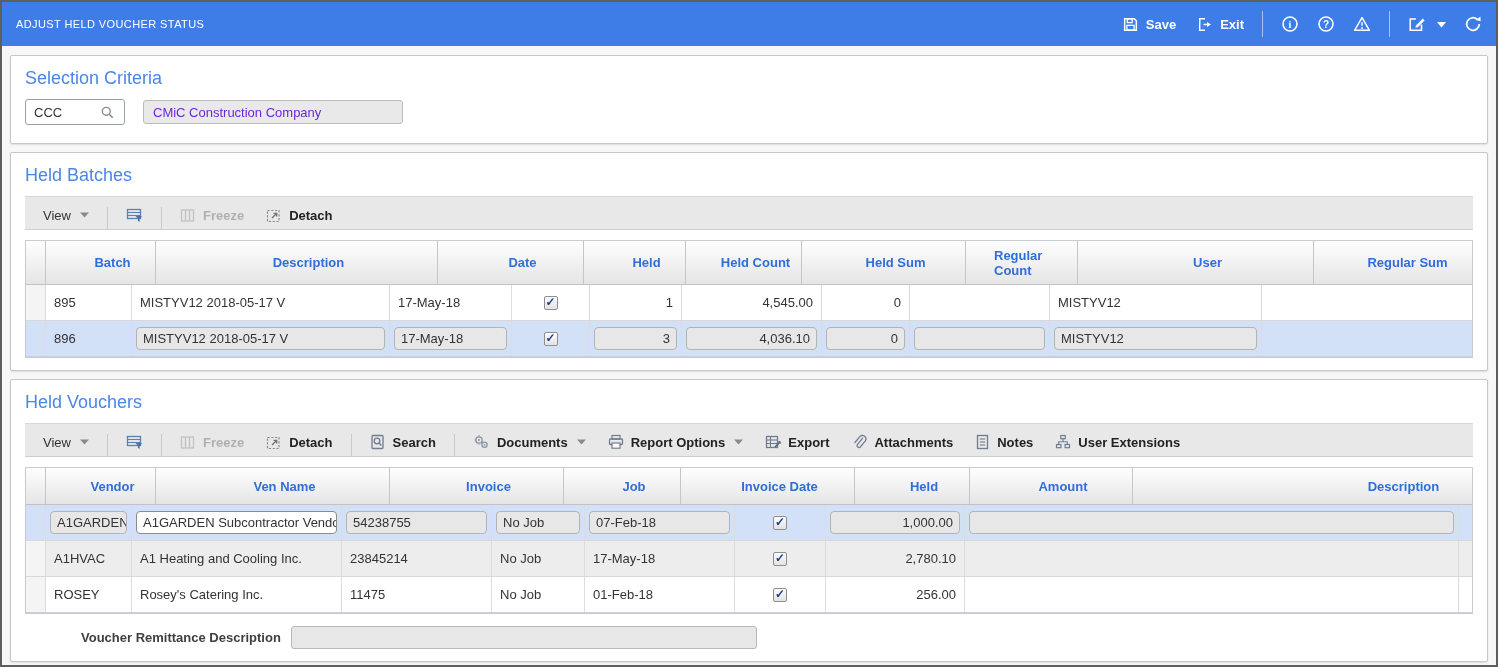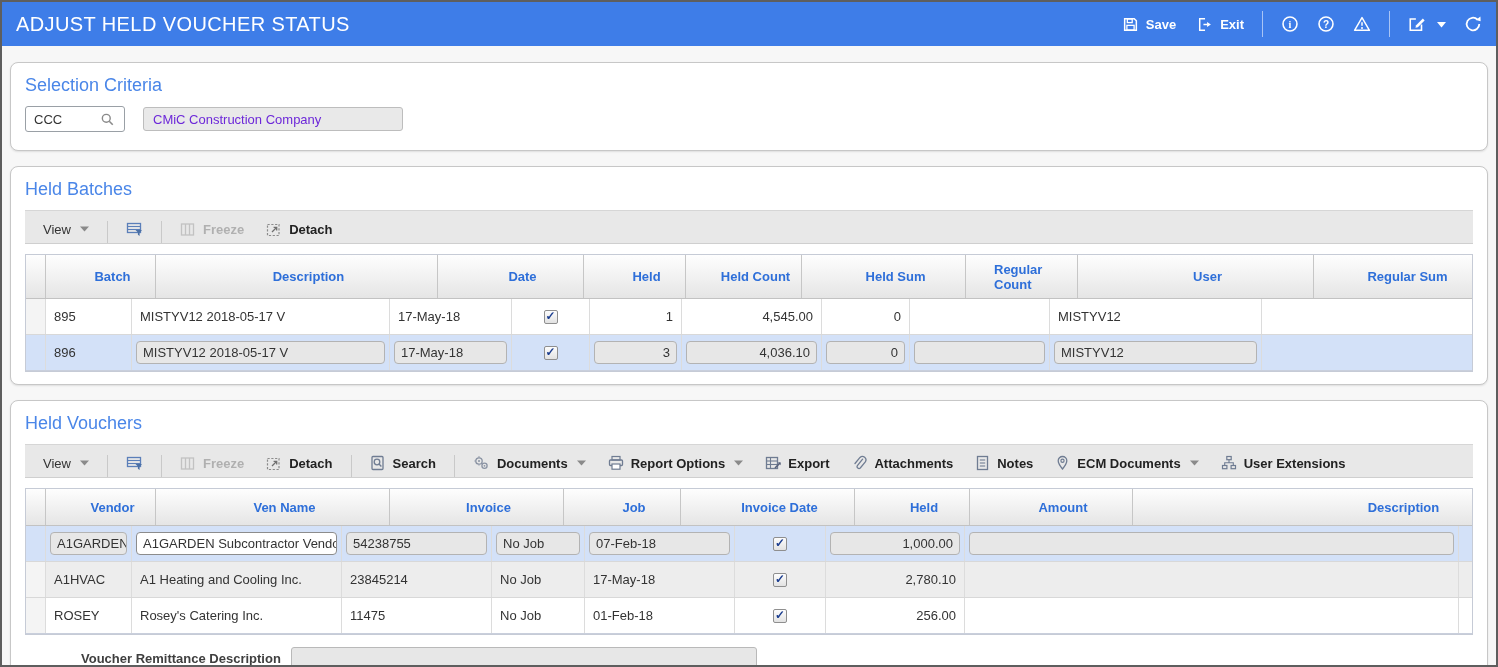--- a/index.html
+++ b/index.html
@@ -15,42 +15,41 @@
     overflow:hidden;
     position:relative;
   }
 
   
   .titlebar {
     height:44px; background:#3e7de8;
     display:flex; align-items:center;
     padding:0 14px; color:#fff;
   }
-  .page-title { font-size:20px; letter-spacing:.4px; font-weight:400; }
+  .page-title { font-size:11px; letter-spacing:.4px; font-weight:400; }
   .tb-spacer { flex:1; }
   .tb-btn {
     display:flex; align-items:center; gap:7px;
     background:none; border:none; color:#fff;
     font-family:"Liberation Sans",sans-serif;
     font-size:13px; font-weight:700; cursor:pointer;
     margin-left:20px; padding:0;
   }
   .tb-icon-btn { margin-left:18px; }
   .tb-sep { width:1px; height:26px; background:rgba(255,255,255,.55); margin-left:18px; }
   .caret-white { margin-left:4px; }
 
   
   .content { padding:9px 8px; display:flex; flex-direction:column; gap:8px; }
   .panel {
     background:#fff;
     border:1px solid #c7c7c7;
-    border-radius:8px;
+    border-radius:2px;
     box-shadow:0 1px 2px rgba(0,0,0,.10);
     padding:10px 14px 12px 14px;
-    margin-top:7px;
   }
   .section-heading { color:#4a86e8; font-size:18px; font-weight:400; margin:2px 0 10px 0; }
 
   
   .sel-row { display:flex; align-items:center; gap:18px; padding-bottom:6px; }
   .lookup {
     display:flex; align-items:center;
     width:100px; height:26px;
     border:1px solid #9aa0a6; border-radius:3px;
     background:#fff; padding:0 5px 0 8px;
@@ -490,34 +489,20 @@
                 <rect x="2.5" y="1.5" width="10" height="13" fill="none" stroke="#6f7c92" stroke-width="1.3"></rect>
                 <line x1="4.8" y1="5" x2="10.2" y2="5" stroke="#6f7c92" stroke-width="1.1"></line>
                 <line x1="4.8" y1="8" x2="10.2" y2="8" stroke="#6f7c92" stroke-width="1.1"></line>
                 <line x1="4.8" y1="11" x2="10.2" y2="11" stroke="#6f7c92" stroke-width="1.1"></line>
               </svg>
           </span>
           <span>Notes</span>
         </button>
         <button class="t-btn">
           <span>
-            <svg width="15" height="16" viewBox="0 0 15 16">
-                <path d="M7.5 1.5a4.3 4.3 0 0 1 4.3 4.3c0 3-4.3 8.2-4.3 8.2S3.2 8.8 3.2 5.8A4.3 4.3 0 0 1 7.5 1.5z" fill="none" stroke="#6f7c92" stroke-width="1.3"></path>
-                <circle cx="7.5" cy="5.8" r="1.6" fill="none" stroke="#6f7c92" stroke-width="1.2"></circle>
-              </svg>
-          </span>
-          <span>ECM Documents</span>
-          <span class="caret-grey">
-            <svg width="9" height="6" viewBox="0 0 9 6">
-                <polygon points="0,0.5 9,0.5 4.5,5.5" fill="#8a8a8a"></polygon>
-              </svg>
-          </span>
-        </button>
-        <button class="t-btn">
-          <span>
             <svg width="16" height="16" viewBox="0 0 16 16">
                 <rect x="5.8" y="1.5" width="4.4" height="3.2" fill="none" stroke="#6f7c92" stroke-width="1.2"></rect>
                 <rect x="1.5" y="10.5" width="4.4" height="3.2" fill="none" stroke="#6f7c92" stroke-width="1.2"></rect>
                 <rect x="10.1" y="10.5" width="4.4" height="3.2" fill="none" stroke="#6f7c92" stroke-width="1.2"></rect>
                 <path d="M8 4.7v3M3.7 10.5V7.7h8.6v2.8" fill="none" stroke="#6f7c92" stroke-width="1.1"></path>
               </svg>
           </span>
           <span>User Extensions</span>
         </button>
       </div>

